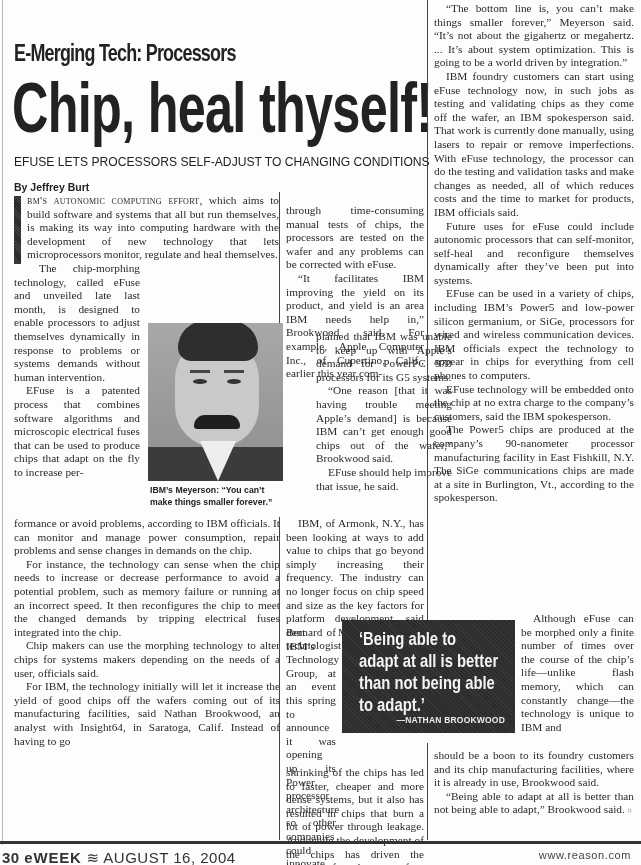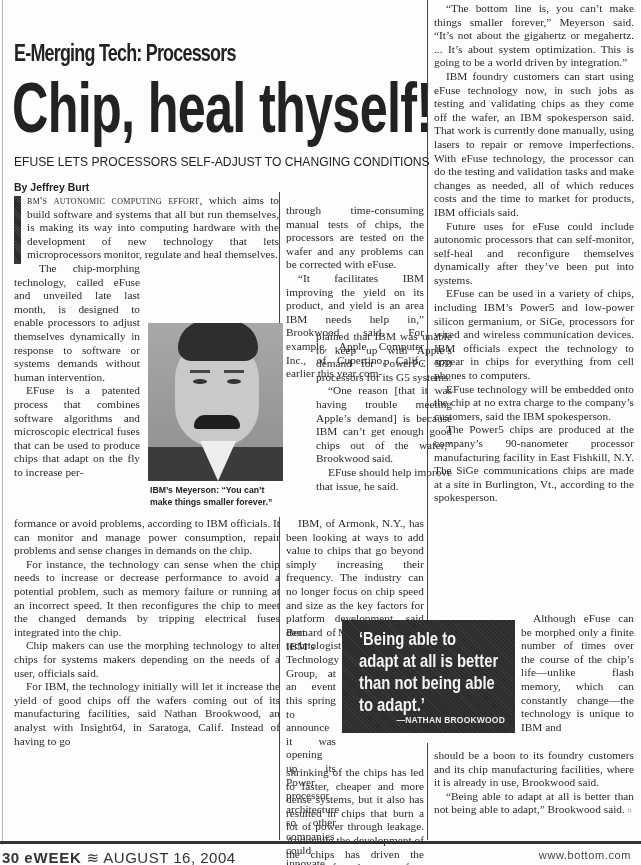--- a/index.html
+++ b/index.html
@@ -55,21 +55,21 @@
 
   <div class="kicker">E-Merging Tech: Processors</div>
   <div class="headline">Chip, heal thyself!</div>
   <div class="deck">EFUSE LETS PROCESSORS SELF-ADJUST TO CHANGING CONDITIONS</div>
   <div class="byline">By Jeffrey Burt</div>
 
   <div class="col col1a body-text" style="width:126px;">
     <p class="noindent" style="width:265px;">
       <span class="dropcap"></span><span class="smallcaps">bm's autonomic computing effort,</span><span> which aims to build software and systems that all but run themselves, is making its way into computing hardware with the development of new technology that lets microprocessors monitor, regulate and heal themselves.</span>
     </p>
-    <p>The chip-morphing technology, called eFuse and unveiled late last month, is designed to enable processors to adjust themselves dynamically in response to software or systems demands without human intervention.</p>
+    <p>The chip-morphing technology, called eFuse and unveiled late last month, is designed to enable processors to adjust themselves dynamically in response to problems or systems demands without human intervention.</p>
     <p>EFuse is a patented process that combines software algorithms and microscopic electrical fuses that can be used to produce chips that adapt on the fly to increase per-</p>
   </div>
 
   <div class="col col1b body-text">
     <p class="noindent">formance or avoid problems, according to IBM officials. It can monitor and manage power consumption, repair problems and sense changes in demands on the chip.</p>
     <p>For instance, the technology can sense when the chip needs to increase or decrease performance to avoid a potential problem, such as memory failure or running at an incorrect speed. It then reconfigures the chip to meet the changed demands by tripping electrical fuses integrated into the chip.</p>
     <p>Chip makers can use the morphing technology to alter chips for systems makers depending on the needs of a user, officials said.</p>
     <p>For IBM, the technology initially will let it increase the yield of good chips off the wafers coming out of its manufacturing facilities, said Nathan Brookwood, an analyst with Insight64, in Saratoga, Calif. Instead of having to go</p>
   </div>
 
@@ -141,14 +141,14 @@
     <p><span>“Being able to adapt at all is better than not being able to adapt,” Brookwood said.</span> <span class="endmark">⌗</span></p>
   </div>
 
   <div class="bottom-rule"></div>
   <div class="folio">
     <b>30</b>
     <span class="brand">eWEEK</span>
     <span>≋</span>
     <span>AUGUST 16, 2004</span>
   </div>
-  <div class="url">www.bottom.com</div>
+  <div class="url">www.reason.com</div>
 </div>
 
 </body></html>

